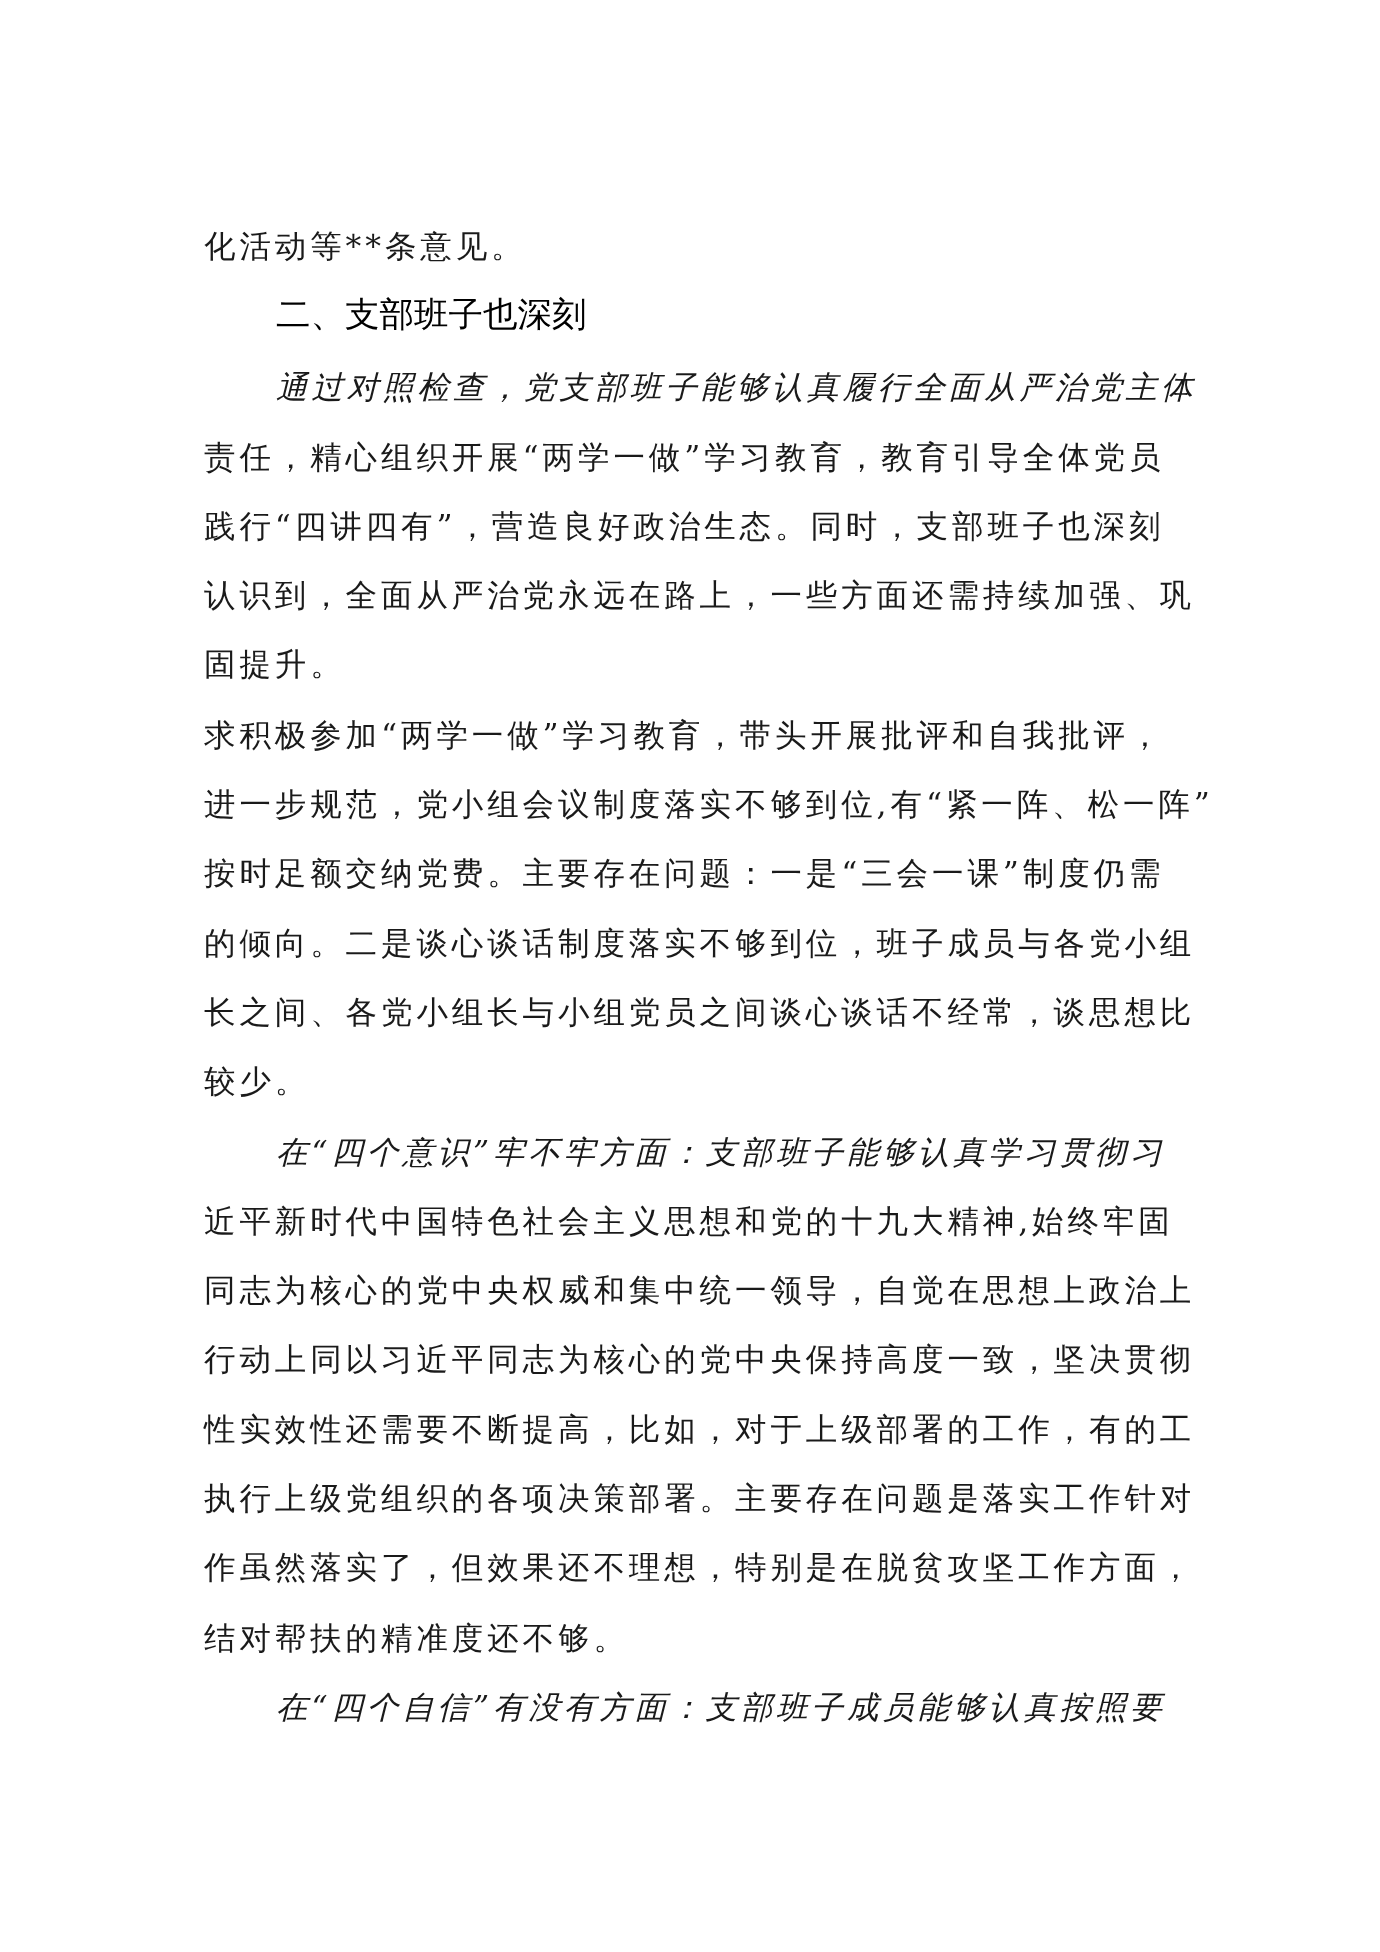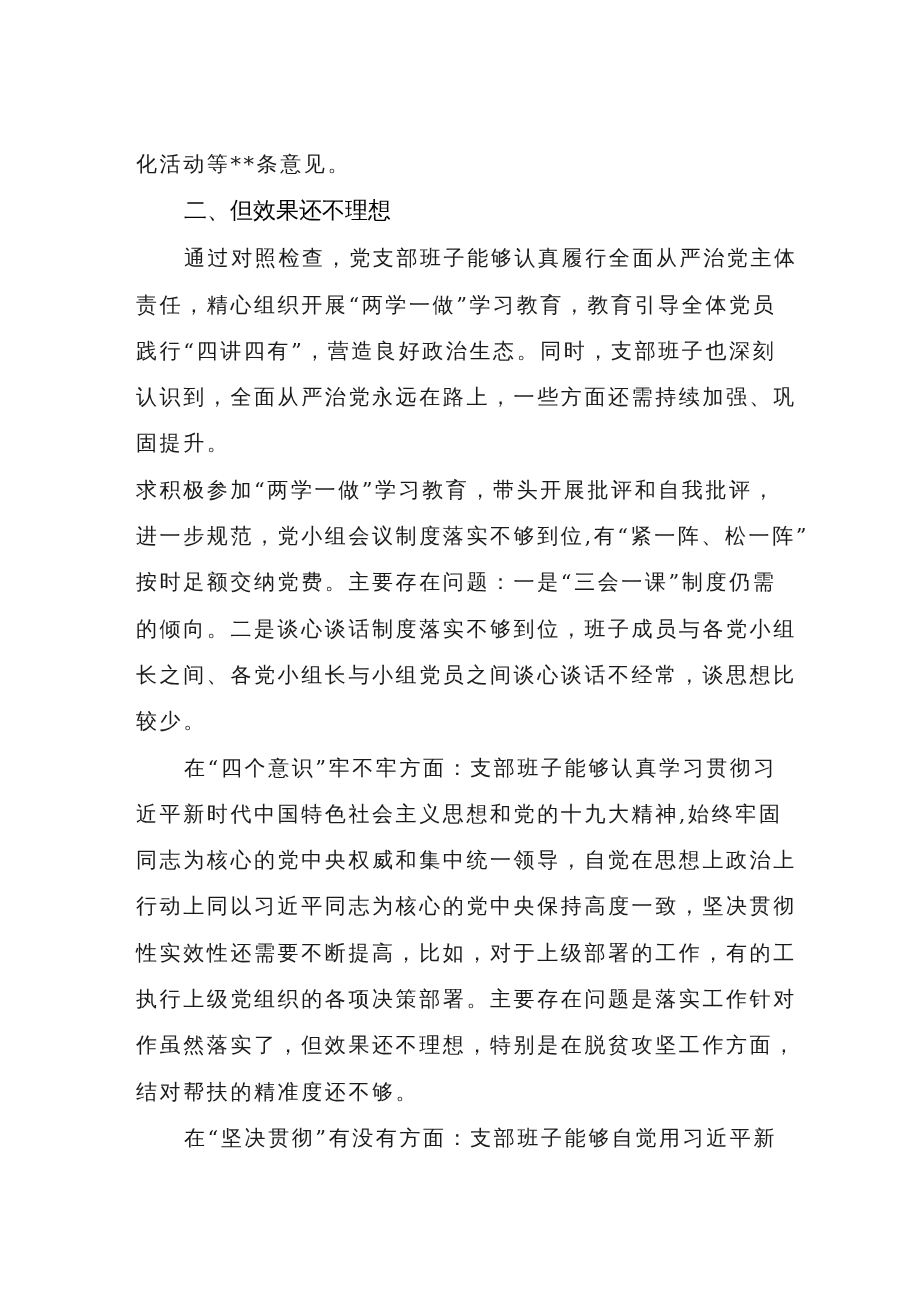--- a/index.html
+++ b/index.html
@@ -22,28 +22,28 @@
   }
   .heading {
     font-family: "DejaVu Sans", "Liberation Sans", sans-serif;
     font-size: 23px;
     letter-spacing: 0px;
     color: #000000;
     padding-left: 48px;
     height: 48px;
     line-height: 32px;
   }
-  .indent { padding-left: 48px; }
+  .indent { padding-left: 48px; font-style: italic; }
 </style>
 </head>
 <body>
 
 <div class="page">
   <div class="line">化活动等**条意见。</div>
-  <div class="line heading">二、但效果还不理想</div>
+  <div class="line heading">二、支部班子也深刻</div>
 
   <div>
     <div class="line indent">通过对照检查，党支部班子能够认真履行全面从严治党主体</div>
     <div class="line">责任，精心组织开展“两学一做”学习教育，教育引导全体党员</div>
     <div class="line">践行“四讲四有”，营造良好政治生态。同时，支部班子也深刻</div>
     <div class="line">认识到，全面从严治党永远在路上，一些方面还需持续加强、巩</div>
     <div class="line">固提升。</div>
   </div>
 
   <div>
@@ -60,15 +60,15 @@
     <div class="line">近平新时代中国特色社会主义思想和党的十九大精神,始终牢固</div>
     <div class="line">同志为核心的党中央权威和集中统一领导，自觉在思想上政治上</div>
     <div class="line">行动上同以习近平同志为核心的党中央保持高度一致，坚决贯彻</div>
     <div class="line">性实效性还需要不断提高，比如，对于上级部署的工作，有的工</div>
     <div class="line">执行上级党组织的各项决策部署。主要存在问题是落实工作针对</div>
     <div class="line">作虽然落实了，但效果还不理想，特别是在脱贫攻坚工作方面，</div>
     <div class="line">结对帮扶的精准度还不够。</div>
   </div>
 
   <div>
-    <div class="line indent">在“坚决贯彻”有没有方面：支部班子能够自觉用习近平新</div>
+    <div class="line indent">在“四个自信”有没有方面：支部班子成员能够认真按照要</div>
   </div>
 </div>
 
 </body></html>

